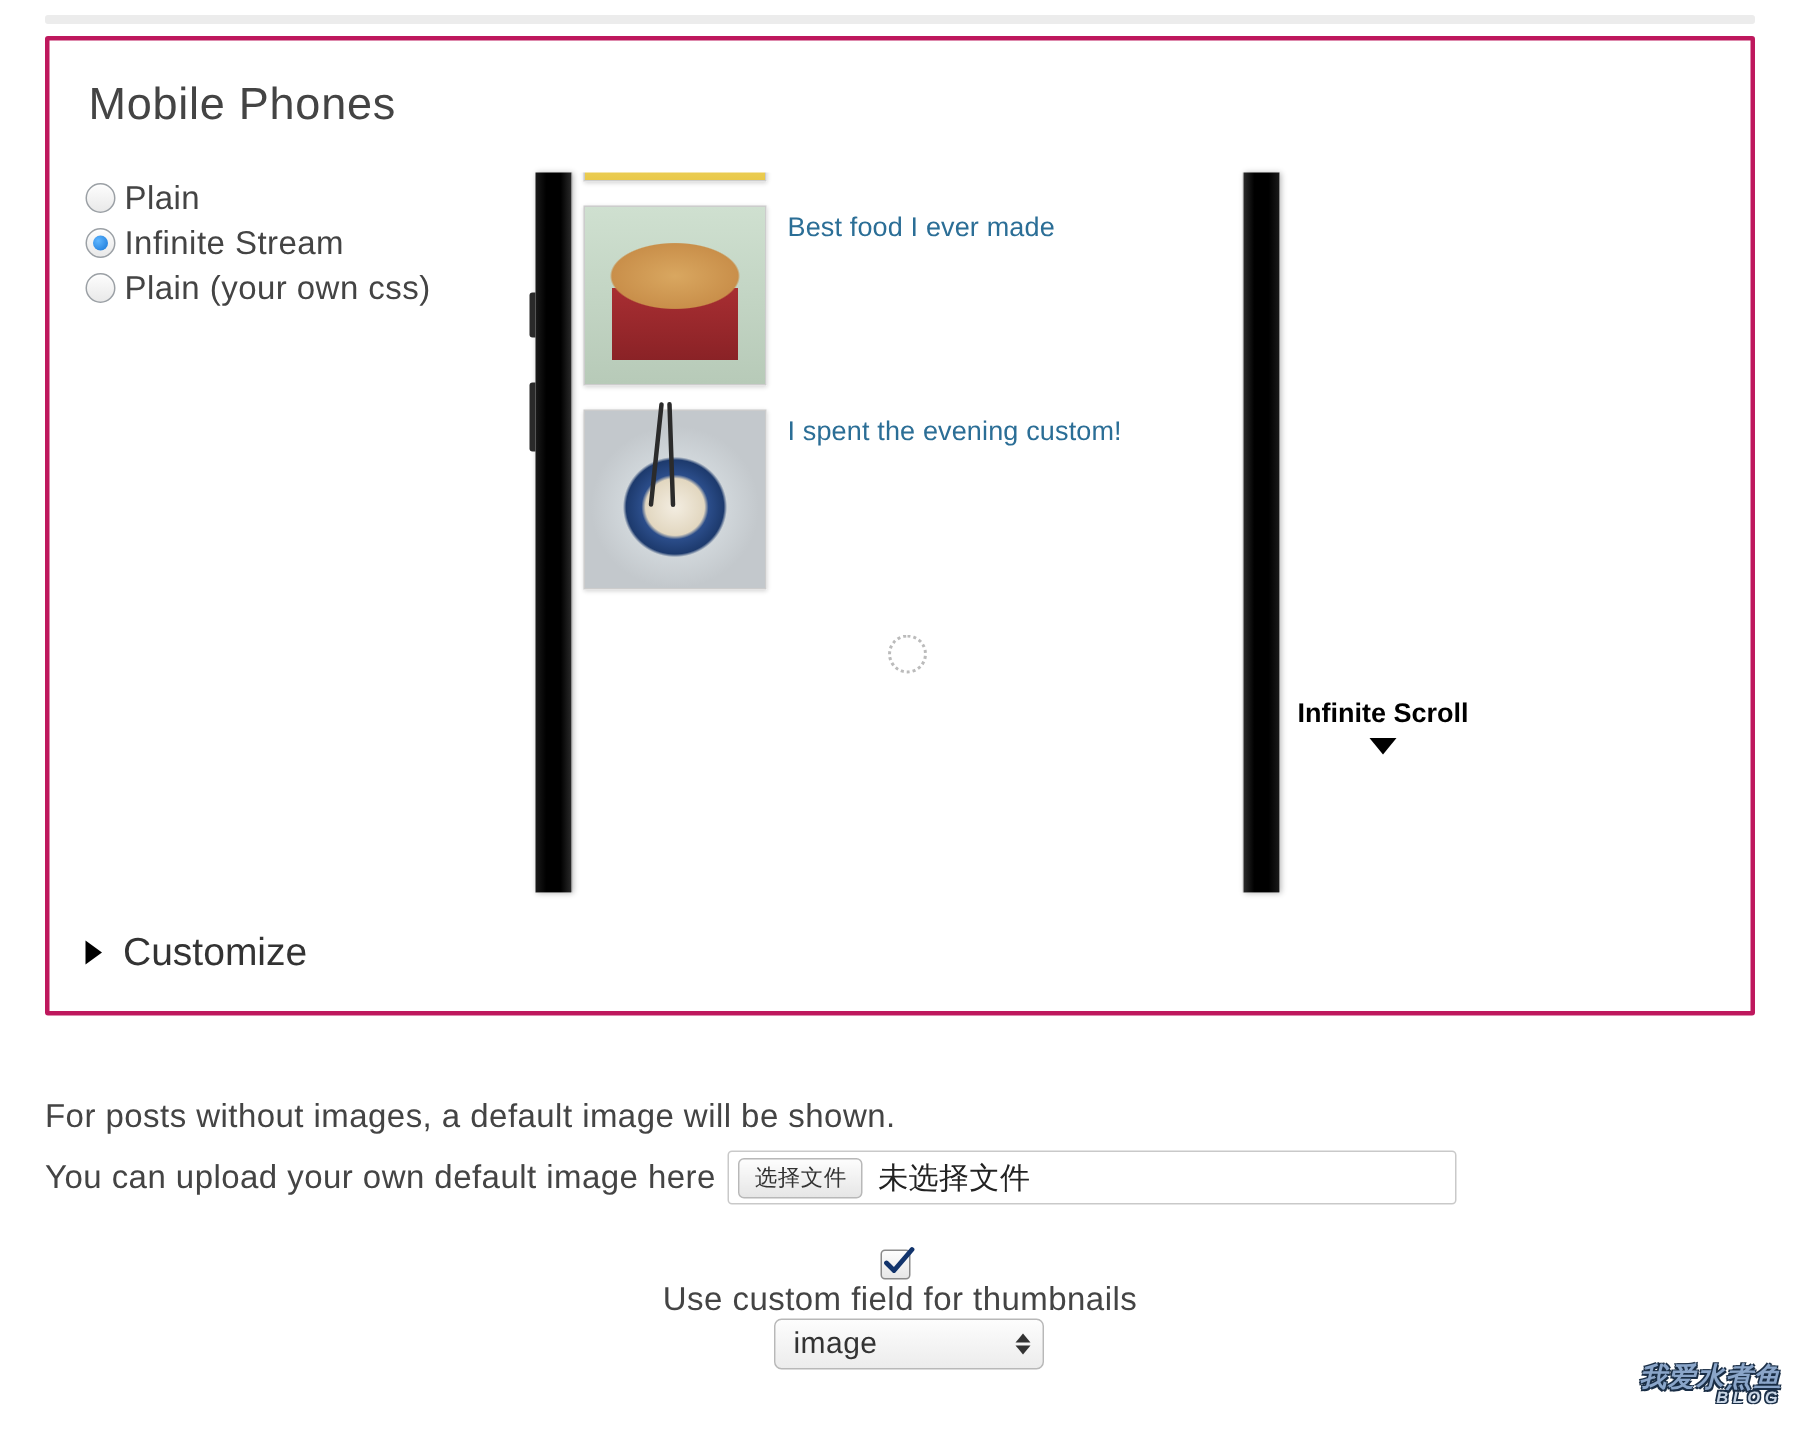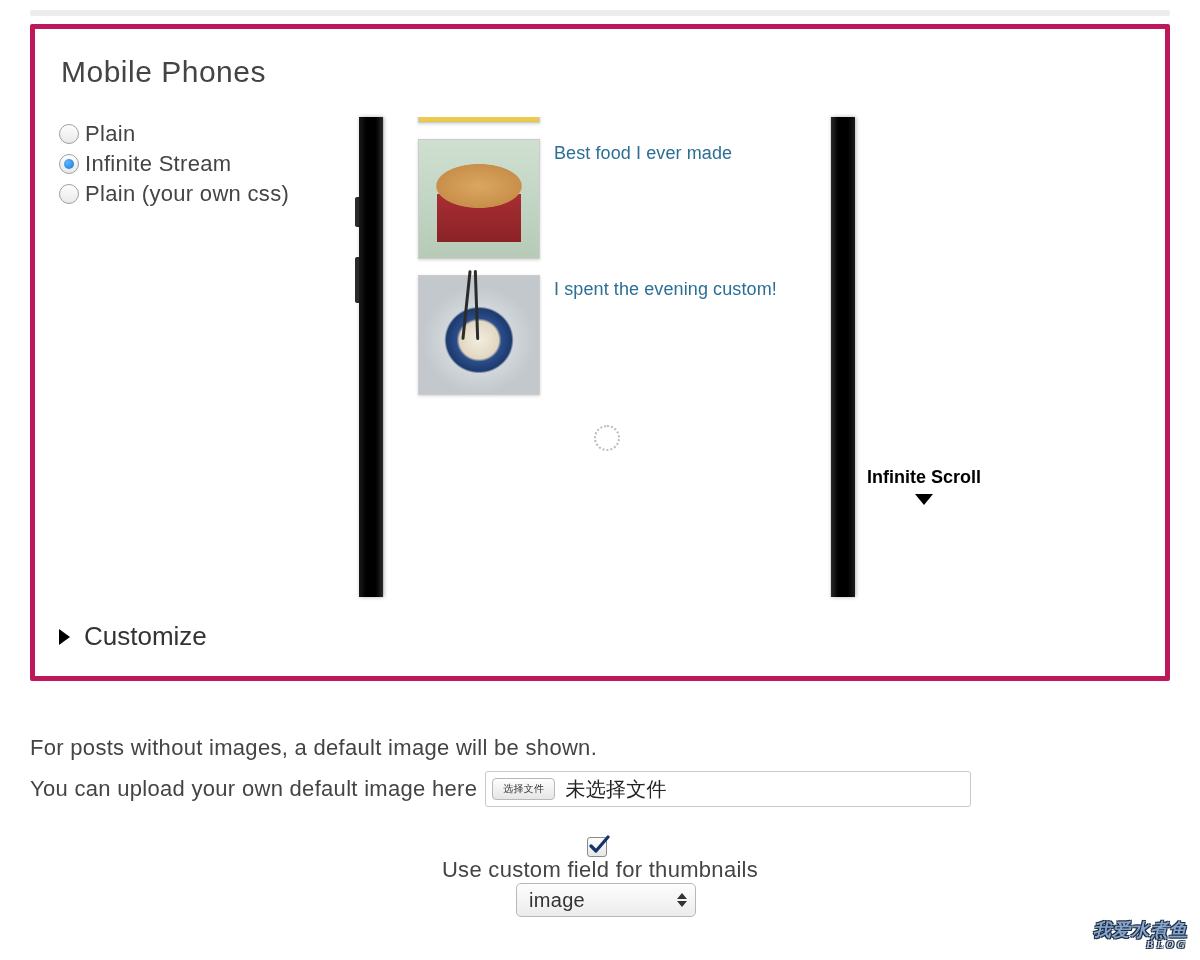--- a/index.html
+++ b/index.html
@@ -15,21 +15,21 @@
     padding: 10px 30px 30px 30px;
     box-sizing: border-box;
   }
   .topbar {
     height: 6px;
     background: #ececec;
     margin: 0 0 8px 0;
     border-radius: 2px;
   }
   .panel {
-    border: 5px solid #be185d;
+    border: 3px solid #be185d;
     border-radius: 2px;
     padding: 20px 24px 24px 24px;
     box-sizing: border-box;
   }
   h2.section-title {
     font-weight: 300;
     font-size: 30px;
     margin: 6px 0 28px 2px;
     color: #444;
     letter-spacing: 0.5px;
@@ -109,21 +109,21 @@
   .phone-edge.right {
     background: linear-gradient(to right, #2a2a2a 0%, #000 30%, #000 70%, #1a1a1a 100%);
   }
   .phone-screen {
     width: 448px;
     height: 480px;
     background: #fff;
     border-left: 1px solid #eee;
     border-right: 1px solid #eee;
     box-sizing: border-box;
-    padding: 0 34px;
+    padding: 0 7px;
     overflow: hidden;
     font-family: "Trebuchet MS", "Lucida Grande", Arial, sans-serif;
   }
   .feed-item {
     display: flex;
     align-items: flex-start;
     margin-top: 16px;
   }
   .feed-item.partial {
     margin-top: -40px;
@@ -237,21 +237,21 @@
     height: 36px;
     margin-left: 8px;
     padding: 0 8px 0 6px;
     border-radius: 3px;
     background: #fff;
     box-sizing: border-box;
     width: 486px;
   }
   .file-btn {
     font-family: Arial, sans-serif;
-    font-size: 10px;
+    font-size: 15px;
     padding: 3px 10px;
     border: 1px solid #b8b8b8;
     border-radius: 4px;
     background: linear-gradient(#fdfdfd, #e6e6e6);
     color: #333;
     margin-right: 10px;
     cursor: pointer;
   }
   .file-status {
     font-size: 20px;
@@ -310,22 +310,22 @@
   }
   .select .arrows .down {
     width: 0; height: 0;
     border-left: 5px solid transparent;
     border-right: 5px solid transparent;
     border-top: 6px solid #333;
   }
   .watermark {
     position: fixed;
     right: 12px;
-    bottom: 10px;
-    font-family: Liberation Serif, serif;
+    bottom: 22px;
+    font-family: Liberation Sans, sans-serif;
     font-style: italic;
     font-weight: 700;
     font-size: 18px;
     color: #8aa5c9;
     text-shadow:
       -1px -1px 0 #1a2e46,
        1px -1px 0 #1a2e46,
       -1px  1px 0 #1a2e46,
        1px  1px 0 #1a2e46;
     text-align: right;

